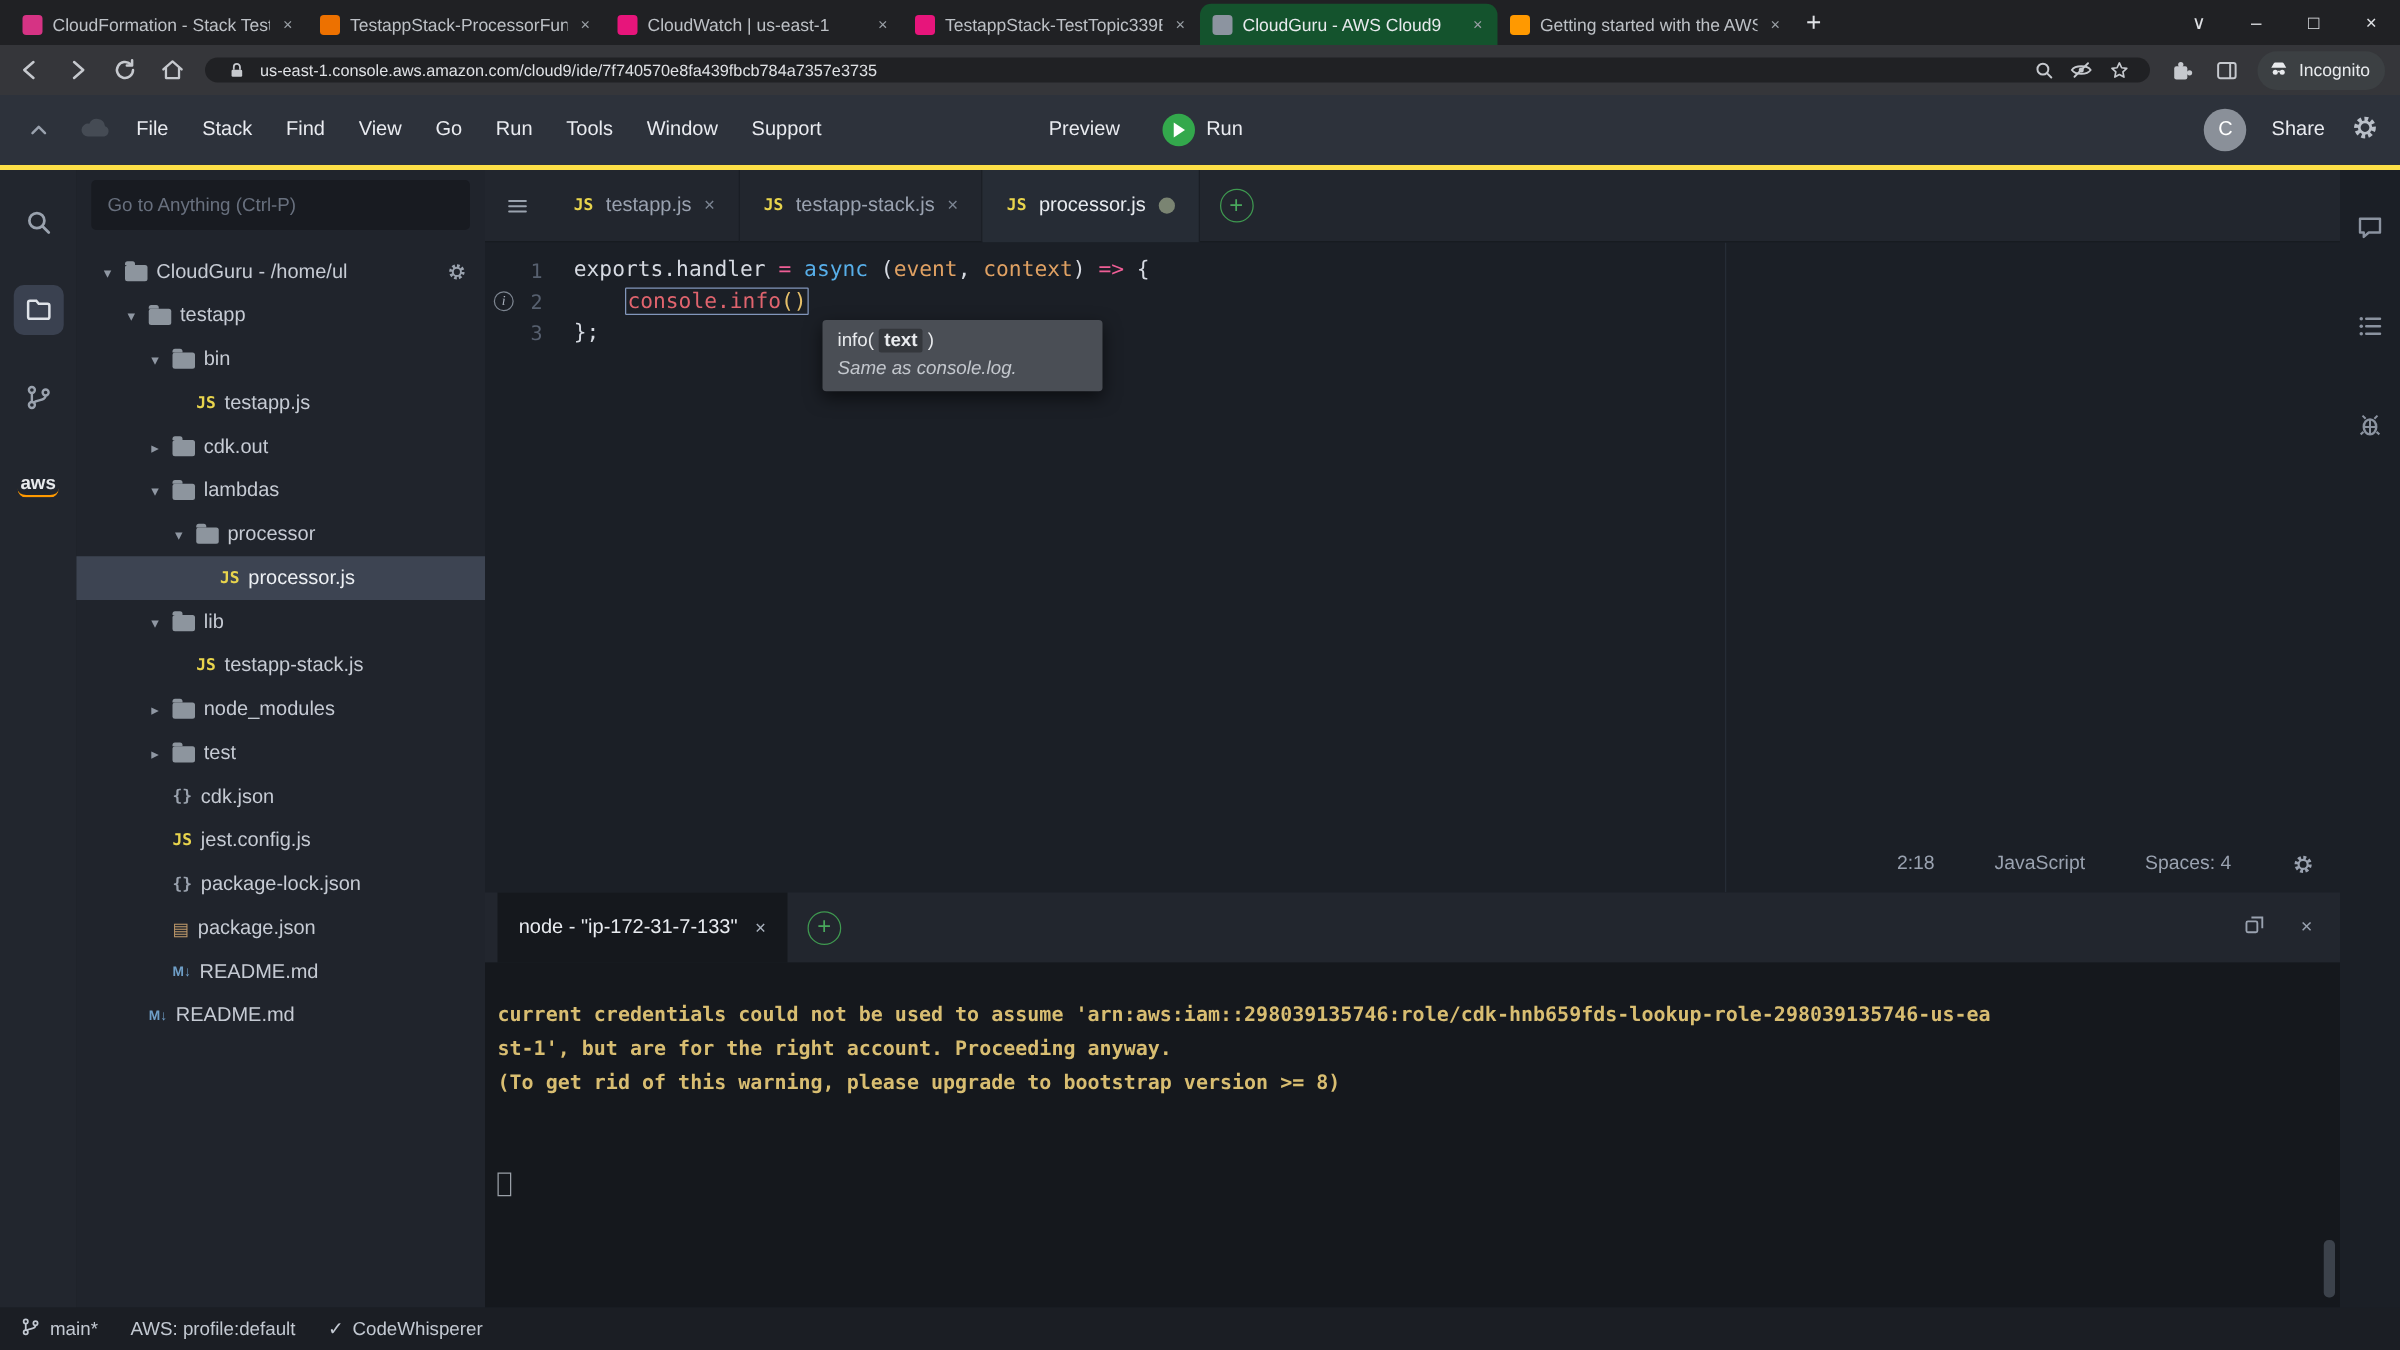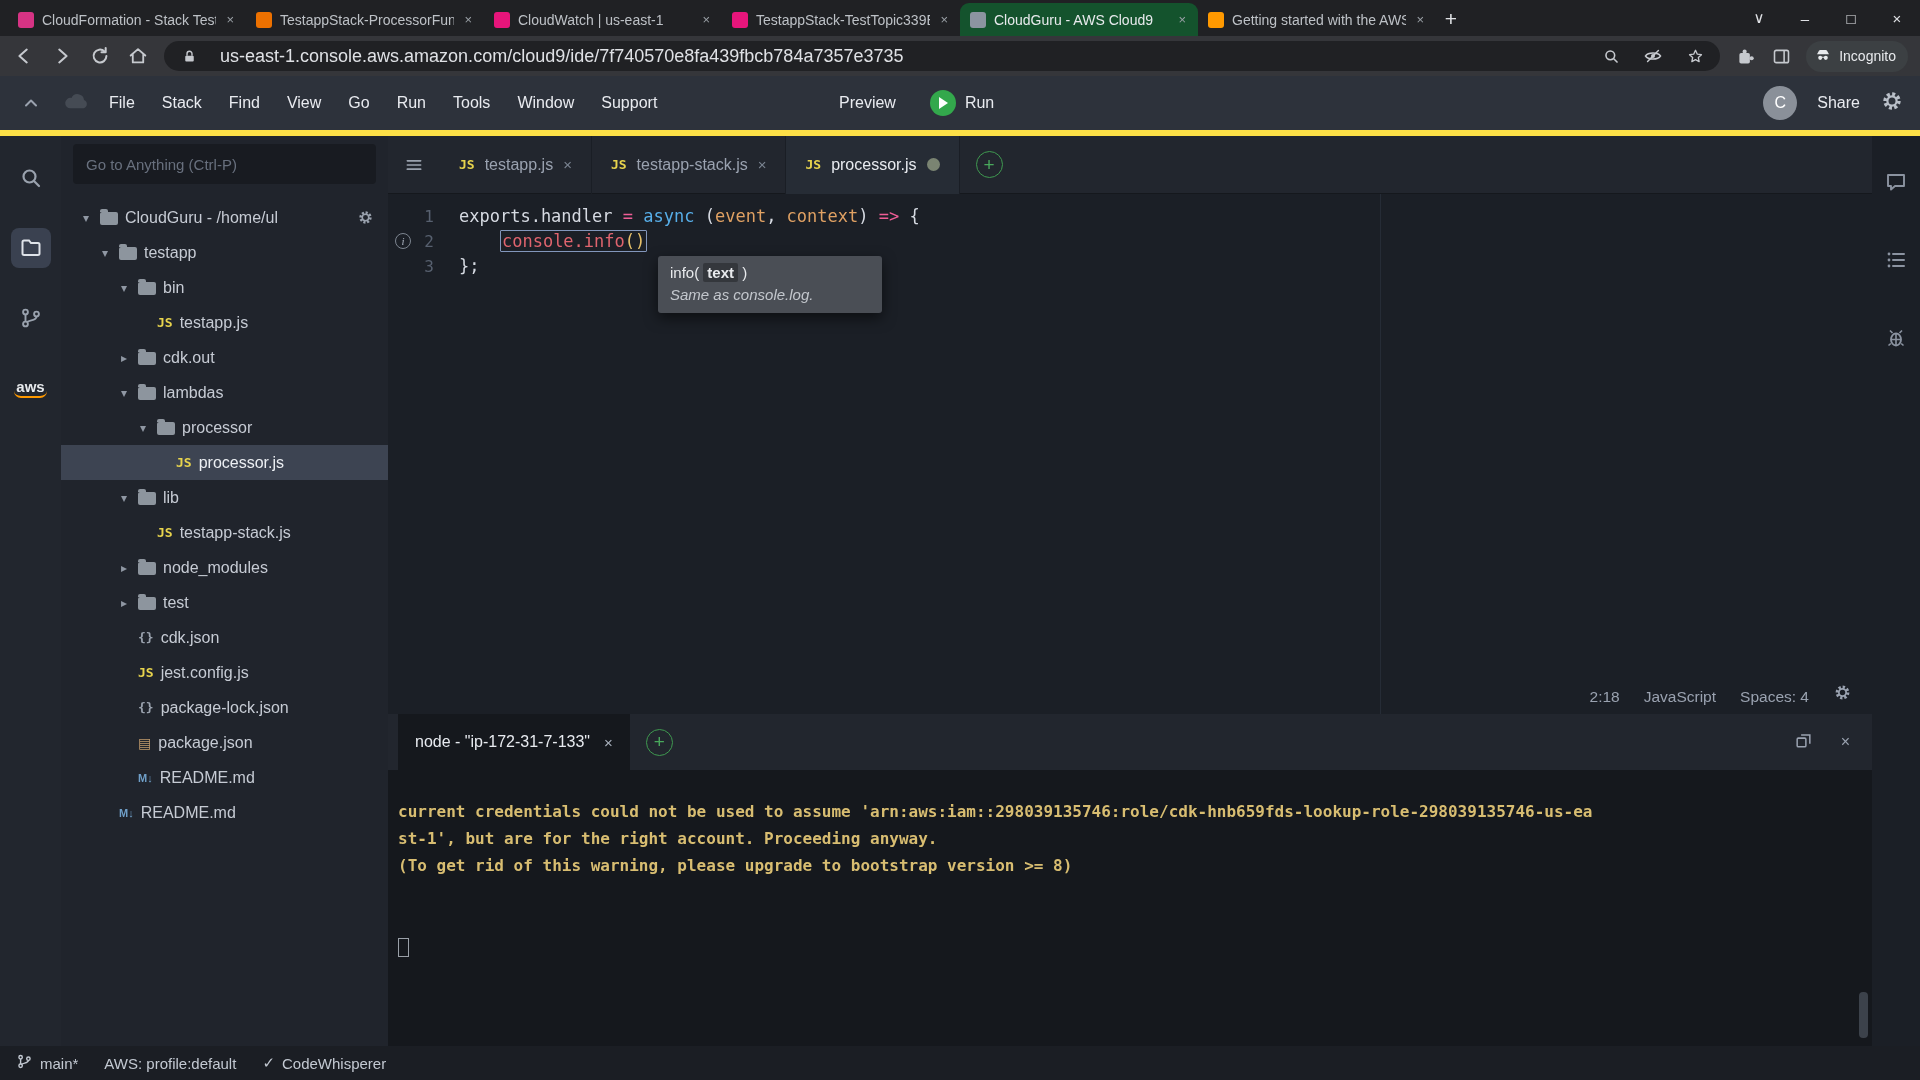--- a/index.html
+++ b/index.html
@@ -14,28 +14,28 @@
   .fav { width:16px; height:16px; border-radius:3px; flex:0 0 16px; }
   .btitle { flex:1; white-space:nowrap; overflow:hidden; }
   .bclose { font-size:13px; color:#9aa0a6; padding:0 2px; }
   .newtab { width:30px; height:30px; display:flex; align-items:center; justify-content:center; color:#dfe1e5; font-size:21px; margin-bottom:2px; }
   .win-controls { margin-left:auto; display:flex; height:36px; }
   .wbtn { width:46px; height:36px; display:flex; align-items:center; justify-content:center; color:#dfe1e5; font-size:15px; }
 
   
   .toolbar { position:absolute; top:36px; left:0; right:0; height:40px; background:#35363a; display:flex; align-items:center; padding:0 12px; gap:14px; color:#c6c9ce; }
   .navic { width:24px; height:24px; display:flex; align-items:center; justify-content:center; }
-  .omnibox { flex:1; height:30px; background:#202124; border-radius:15px; display:flex; align-items:center; padding:0 14px; gap:20px; color:#dfe1e5; font-size:18px; }
+  .omnibox { flex:1; height:20px; background:#202124; border-radius:15px; display:flex; align-items:center; padding:0 14px; gap:8px; color:#dfe1e5; font-size:13px; }
   .omnibox .url { flex:1; white-space:nowrap; overflow:hidden; }
   .obic { width:22px; height:22px; display:flex; align-items:center; justify-content:center; color:#c6c9ce; }
   .incog { display:flex; align-items:center; gap:7px; background:#3c4043; border-radius:16px; padding:5px 12px 5px 8px; color:#e8eaed; font-size:14px; }
 
   
   .ide { position:absolute; top:76px; left:0; right:0; bottom:0; background:#1b1f26; }
-  .menubar { position:absolute; top:0; left:0; right:0; height:60px; background:#2d323b; border-bottom:6px solid #fde047; display:flex; align-items:center; color:#e9ebf0; font-size:16px; }
+  .menubar { position:absolute; top:0; left:0; right:0; height:60px; background:#2d323b; border-bottom:4px solid #fde047; display:flex; align-items:center; color:#e9ebf0; font-size:16px; }
   .collapse-btn { width:61px; display:flex; justify-content:center; color:#9aa2ae; }
   .menu-items { display:flex; gap:27px; margin-left:18px; }
   .menu-item { cursor:default; }
   .preview-run { position:absolute; left:839px; display:flex; align-items:center; gap:34px; }
   .runbtn { display:flex; align-items:center; gap:9px; }
   .runcircle { width:26px; height:26px; border-radius:50%; background:#33a84c; display:flex; align-items:center; justify-content:center; }
   .runcircle .tri { width:0; height:0; border-left:9px solid #fff; border-top:6px solid transparent; border-bottom:6px solid transparent; margin-left:2px; }
   .menubar-right { position:absolute; right:16px; display:flex; align-items:center; gap:20px; }
   .avatar { width:34px; height:34px; border-radius:50%; background:#8a9099; color:#fff; display:flex; align-items:center; justify-content:center; font-size:16px; }
 
@@ -82,21 +82,21 @@
   .cl .ginfo { position:absolute; left:7px; top:4px; width:16px; height:16px; border:1px solid #7d8590; border-radius:50%; color:#aab2be; font-size:11px; line-height:14px; text-align:center; font-family:"Liberation Serif",serif; font-style:italic; }
   .tok-plain { color:#d6dae2; } .tok-op { color:#ef5e96; } .tok-kw { color:#57aee8; }
   .tok-param { color:#e0a163; } .tok-red { color:#e0646e; } .tok-yellow { color:#e6c06a; }
   .codebox { border:1px solid #8296bb; padding:0 1px; border-radius:1px; }
 
   .tooltip { position:absolute; left:270px; top:62px; width:224px; background:#4a4e55; border-radius:3px; box-shadow:0 5px 14px rgba(0,0,0,.55); padding:8px 12px 10px; font-family:"Liberation Sans",sans-serif; font-size:15px; color:#e8eaed; z-index:5; }
   .tooltip .sig { margin-bottom:5px; }
   .tooltip .sig b { background:#34373c; padding:1px 4px; border-radius:2px; }
   .tooltip .desc { font-style:italic; color:#c3c7cd; }
 
-  .editor-status { position:absolute; right:20px; bottom:8px; display:flex; gap:24px; align-items:flex-end; color:#9aa2b0; font-size:15.5px; font-family:"Liberation Sans",sans-serif; }
+  .editor-status { position:absolute; right:20px; bottom:8px; display:flex; gap:48px; align-items:flex-start; color:#9aa2b0; font-size:15.5px; font-family:"Liberation Sans",sans-serif; }
 
   
   .terminal { position:absolute; left:0; right:0; bottom:0; height:332px; }
   .term-tabs { position:absolute; top:0; left:0; right:0; height:56px; background:#22262e; display:flex; align-items:center; }
   .ttab { height:56px; display:flex; align-items:center; gap:14px; padding:0 17px; margin-left:10px; background:#15181d; color:#e8ebf0; font-size:16px; }
   .ttab .eclose { color:#aab2be; }
   .term-icons { margin-left:auto; display:flex; gap:28px; padding-right:22px; color:#9aa2b0; align-items:center; }
   .term-body { position:absolute; top:56px; left:0; right:0; bottom:0; background:#15181d; padding:28px 0 0 10px; font-family:"DejaVu Sans Mono",monospace; font-weight:bold; font-size:16px; }
   .tl { height:27px; line-height:27px; white-space:pre; }
   .tl.white { color:#eceef1; } .tl.yellow { color:#d8bd71; }

